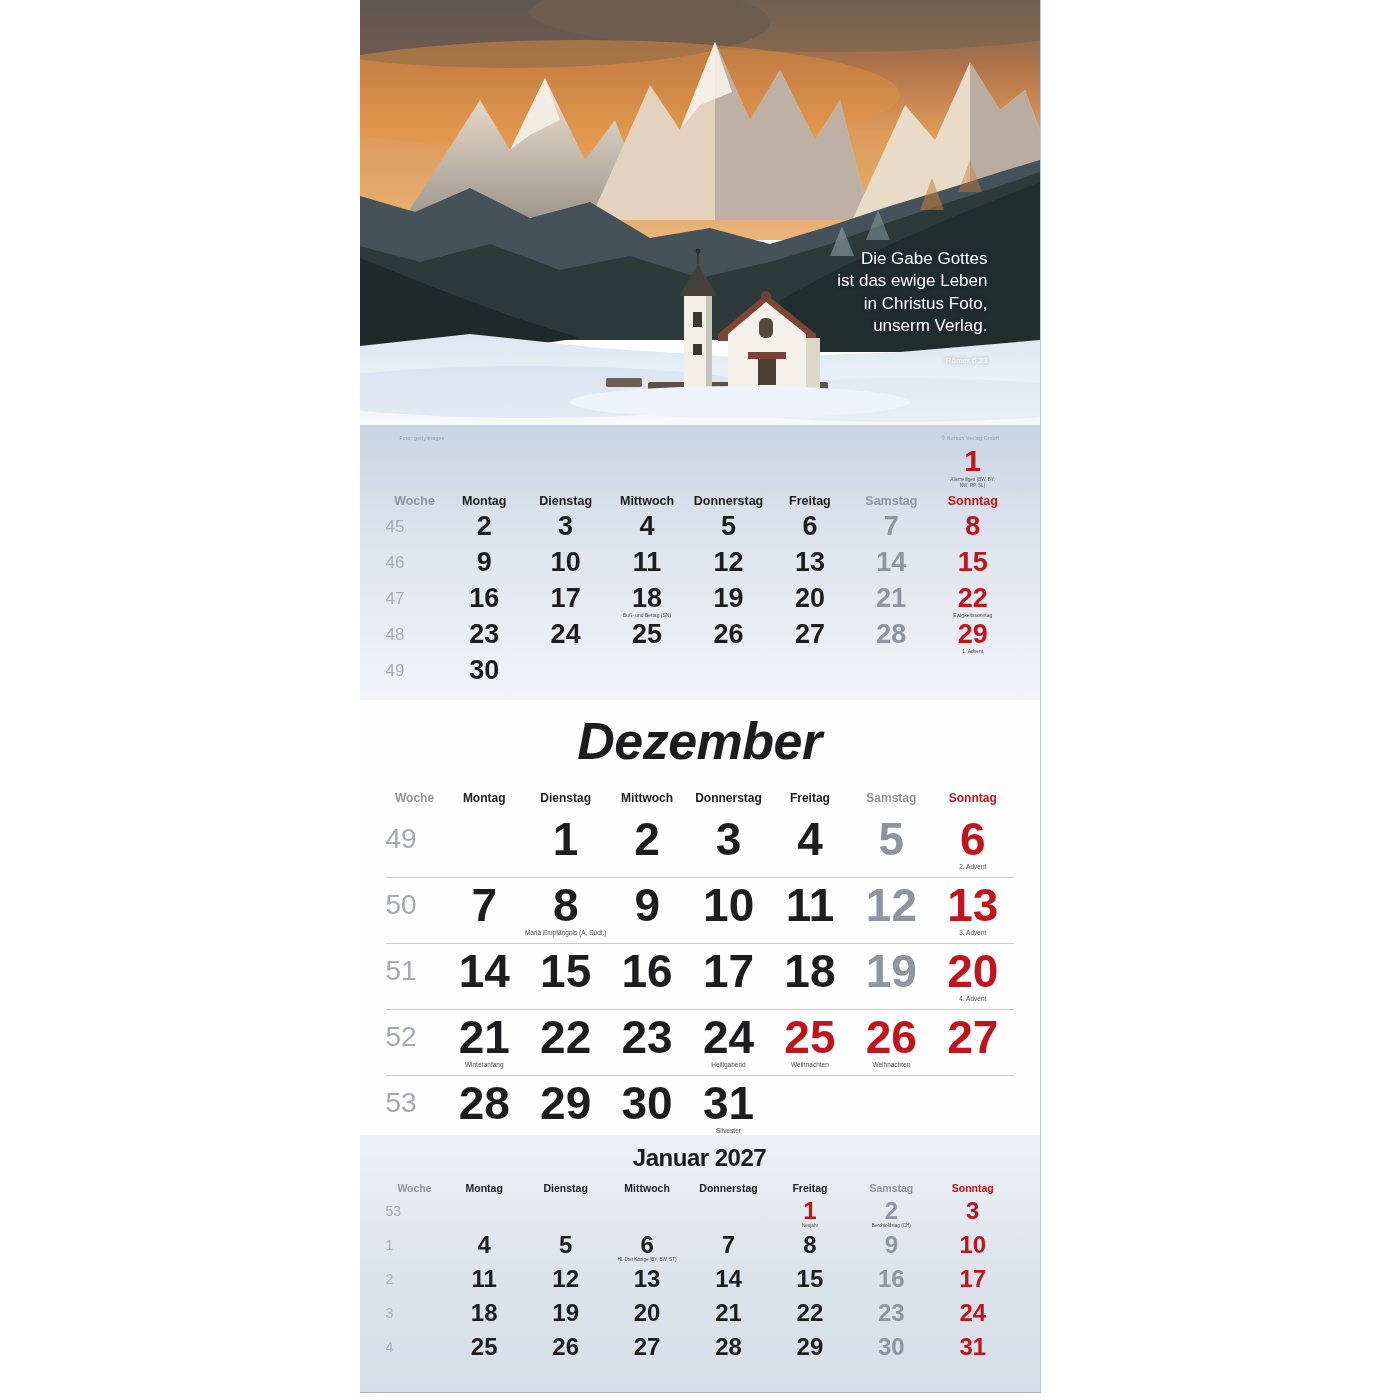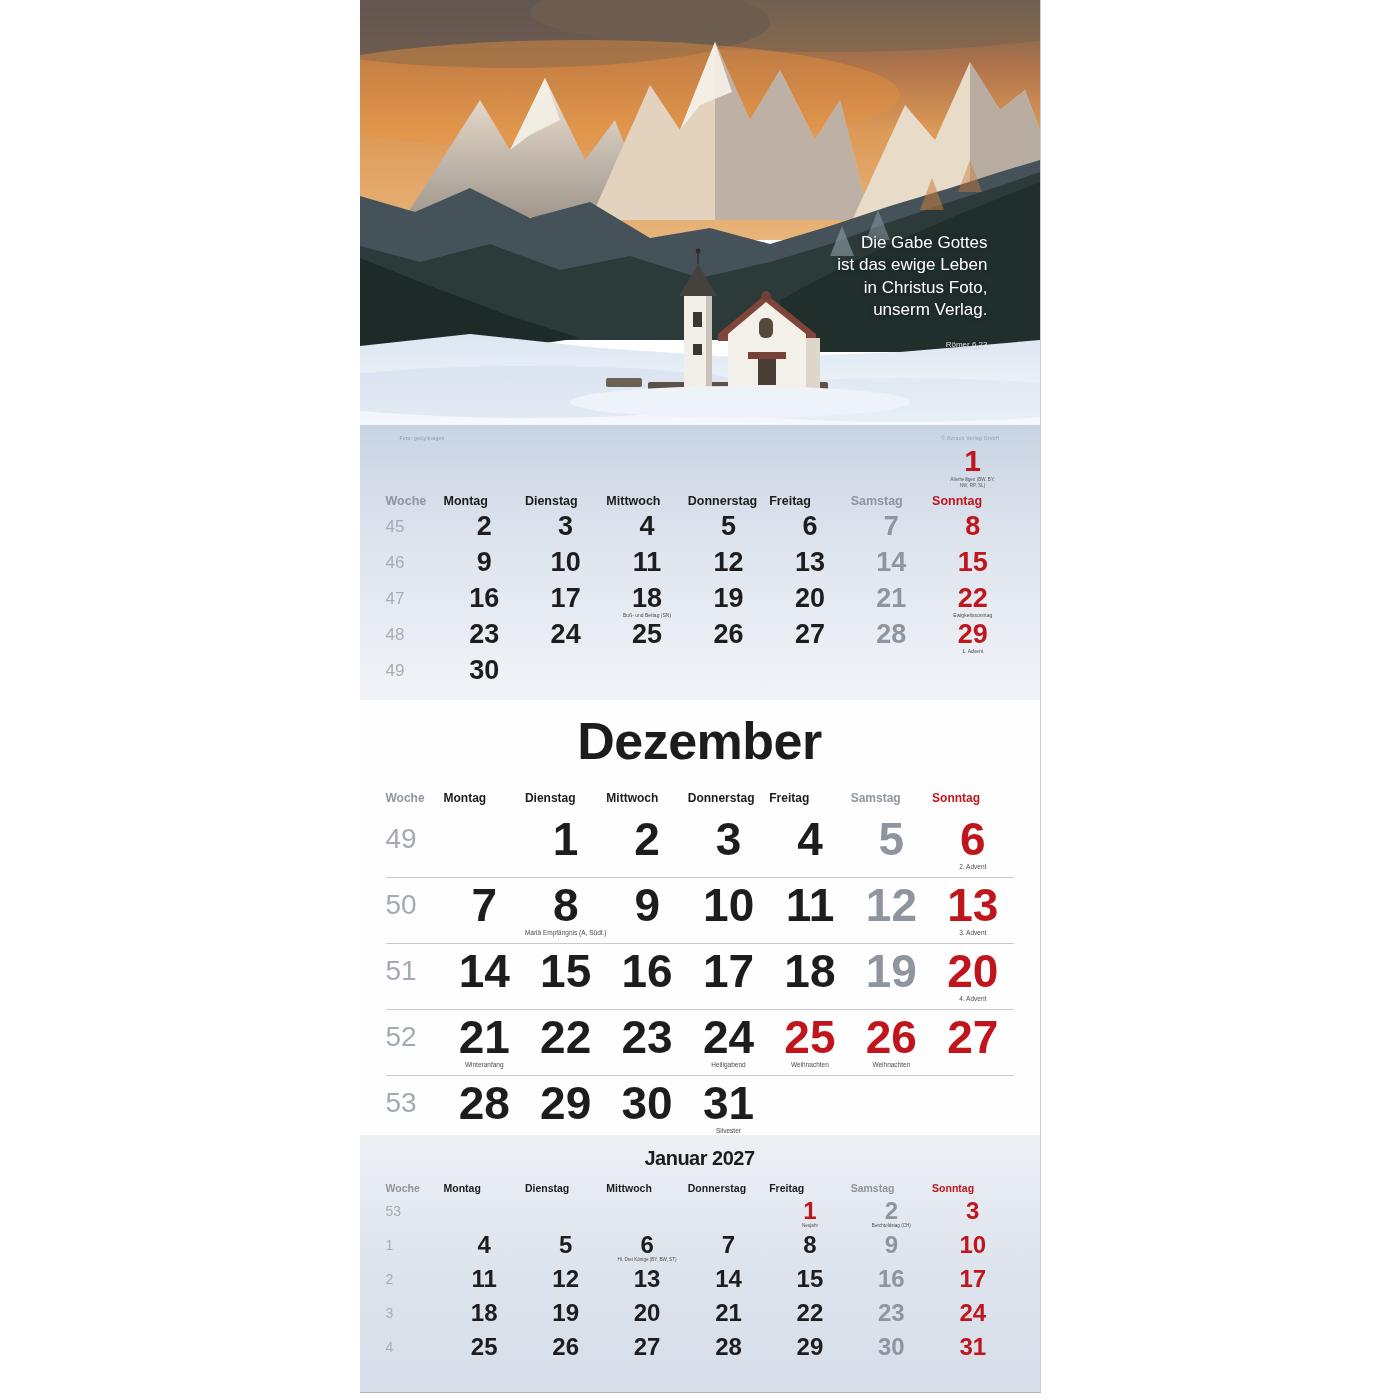--- a/index.html
+++ b/index.html
@@ -1,32 +1,32 @@
 <!DOCTYPE html>
 <html><head>
 <meta charset="utf-8">
 <style>
   html,body{margin:0;padding:0;background:#ffffff;}
   body{width:1400px;height:1400px;font-family:"Liberation Sans",sans-serif;-webkit-font-smoothing:antialiased;}
   .calendar{width:680px;margin:0 auto;position:relative;border-right:1px solid #c2cddb;border-bottom:1px solid #aab4c2;}
   
   .photo{position:relative;height:425px;overflow:hidden;}
   .photo svg{display:block;}
-  .verse{position:absolute;top:232px;right:52px;text-align:right;color:#ffffff;
+  .verse{position:absolute;top:248px;right:52px;text-align:right;color:#ffffff;
          font-size:17px;line-height:1.32;font-weight:400;text-shadow:0 0 5px rgba(20,25,35,.55);}
   .verse .ref{font-size:8px;opacity:.85;margin-top:18px;}
   
   .month{position:relative;padding:0 26px;}
   .m-head{position:relative;text-align:center;}
   .m-title{font-weight:700;color:#1c1c1e;letter-spacing:-.5px;}
   .credit{position:absolute;font-size:5px;color:#8f9aab;letter-spacing:.3px;top:10px;}
   .credit.left{left:14px;}
   .credit.right{right:14px;}
   .wdays,.wrow{display:grid;grid-template-columns:58px repeat(7,1fr);align-items:start;}
-  .wdays div{text-align:left;font-weight:700;color:#1c1c1e;}
+  .wdays div{text-align:center;font-weight:700;color:#1c1c1e;}
   .wdays .wk,.wdays .sat{color:#8e959f;font-weight:700;}
   .wdays .sun{color:#c0151c;}
   .wnum{color:#a6adb6;font-weight:400;}
   .dcell{position:relative;text-align:center;font-weight:700;color:#1d1d1f;line-height:1;}
   .dcell .sub{display:block;font-weight:400;color:#4c4c4e;white-space:nowrap;margin-top:1px;}
   .dcell.sat{color:#8e959f;}
   .dcell.sun{color:#c0151c;}
   
   .month-november{height:275px;background:linear-gradient(180deg,#c9d4e3 0%,#dfe5ee 45%,#f1f3f7 100%);}
   .month-november .m-head{height:56px;padding-top:8px;}
@@ -34,32 +34,32 @@
   .month-november .wdays{font-size:12.5px;height:24px;align-items:center;}
   .month-november .wrow{height:36px;}
   .month-november .dcell{font-size:27px;}
   .month-november .wnum{font-size:17px;line-height:27px;}
   .month-november .sub{font-size:5px;}
   .sp1{position:absolute;right:-2px;bottom:0;width:86px;text-align:center;line-height:1;}
   .sp1 .n{font-size:30px;font-weight:700;color:#c0151c;}
   .sp1 .tiny{font-size:4.6px;color:#58585a;line-height:1.25;margin-top:1px;}
   
   .month-dezember{height:435px;background:#fefefe;}
-  .month-dezember .m-head{height:74px;padding-top:10px;}
+  .month-dezember .m-head{height:74px;padding-top:10px;font-style:italic;}
   .month-dezember .m-title{font-size:52px;line-height:62px;}
   .month-dezember .wdays{font-size:12px;height:28px;align-items:center;}
   .month-dezember .wrow{height:66px;padding-top:4px;border-bottom:1px solid #c7c9cc;box-sizing:border-box;}
   .month-dezember .wrow:last-child{border-bottom:none;}
   .month-dezember .dcell{font-size:46px;}
   .month-dezember .wnum{font-size:28px;line-height:46px;color:#a3aab3;}
   .month-dezember .sub{font-size:6.5px;margin-top:2px;}
   
   .month-januar{height:257px;background:linear-gradient(180deg,#edf0f5 0%,#dde3ec 55%,#d7deе9 100%);background:linear-gradient(180deg,#edf0f5 0%,#dde3ec 55%,#d7dee9 100%);}
   .month-januar .m-head{height:34px;padding-top:8px;}
-  .month-januar .m-title{font-size:20px;line-height:30px;}
+  .month-januar .m-title{font-size:24px;line-height:30px;}
   .month-januar .wdays{font-size:10.5px;height:22px;align-items:center;}
   .month-januar .wrow{height:34px;}
   .month-januar .dcell{font-size:24px;}
   .month-januar .wnum{font-size:14px;line-height:24px;}
   .month-januar .sub{font-size:4.6px;}
 </style>
 </head>
 <body>
 
 <div class="calendar">

